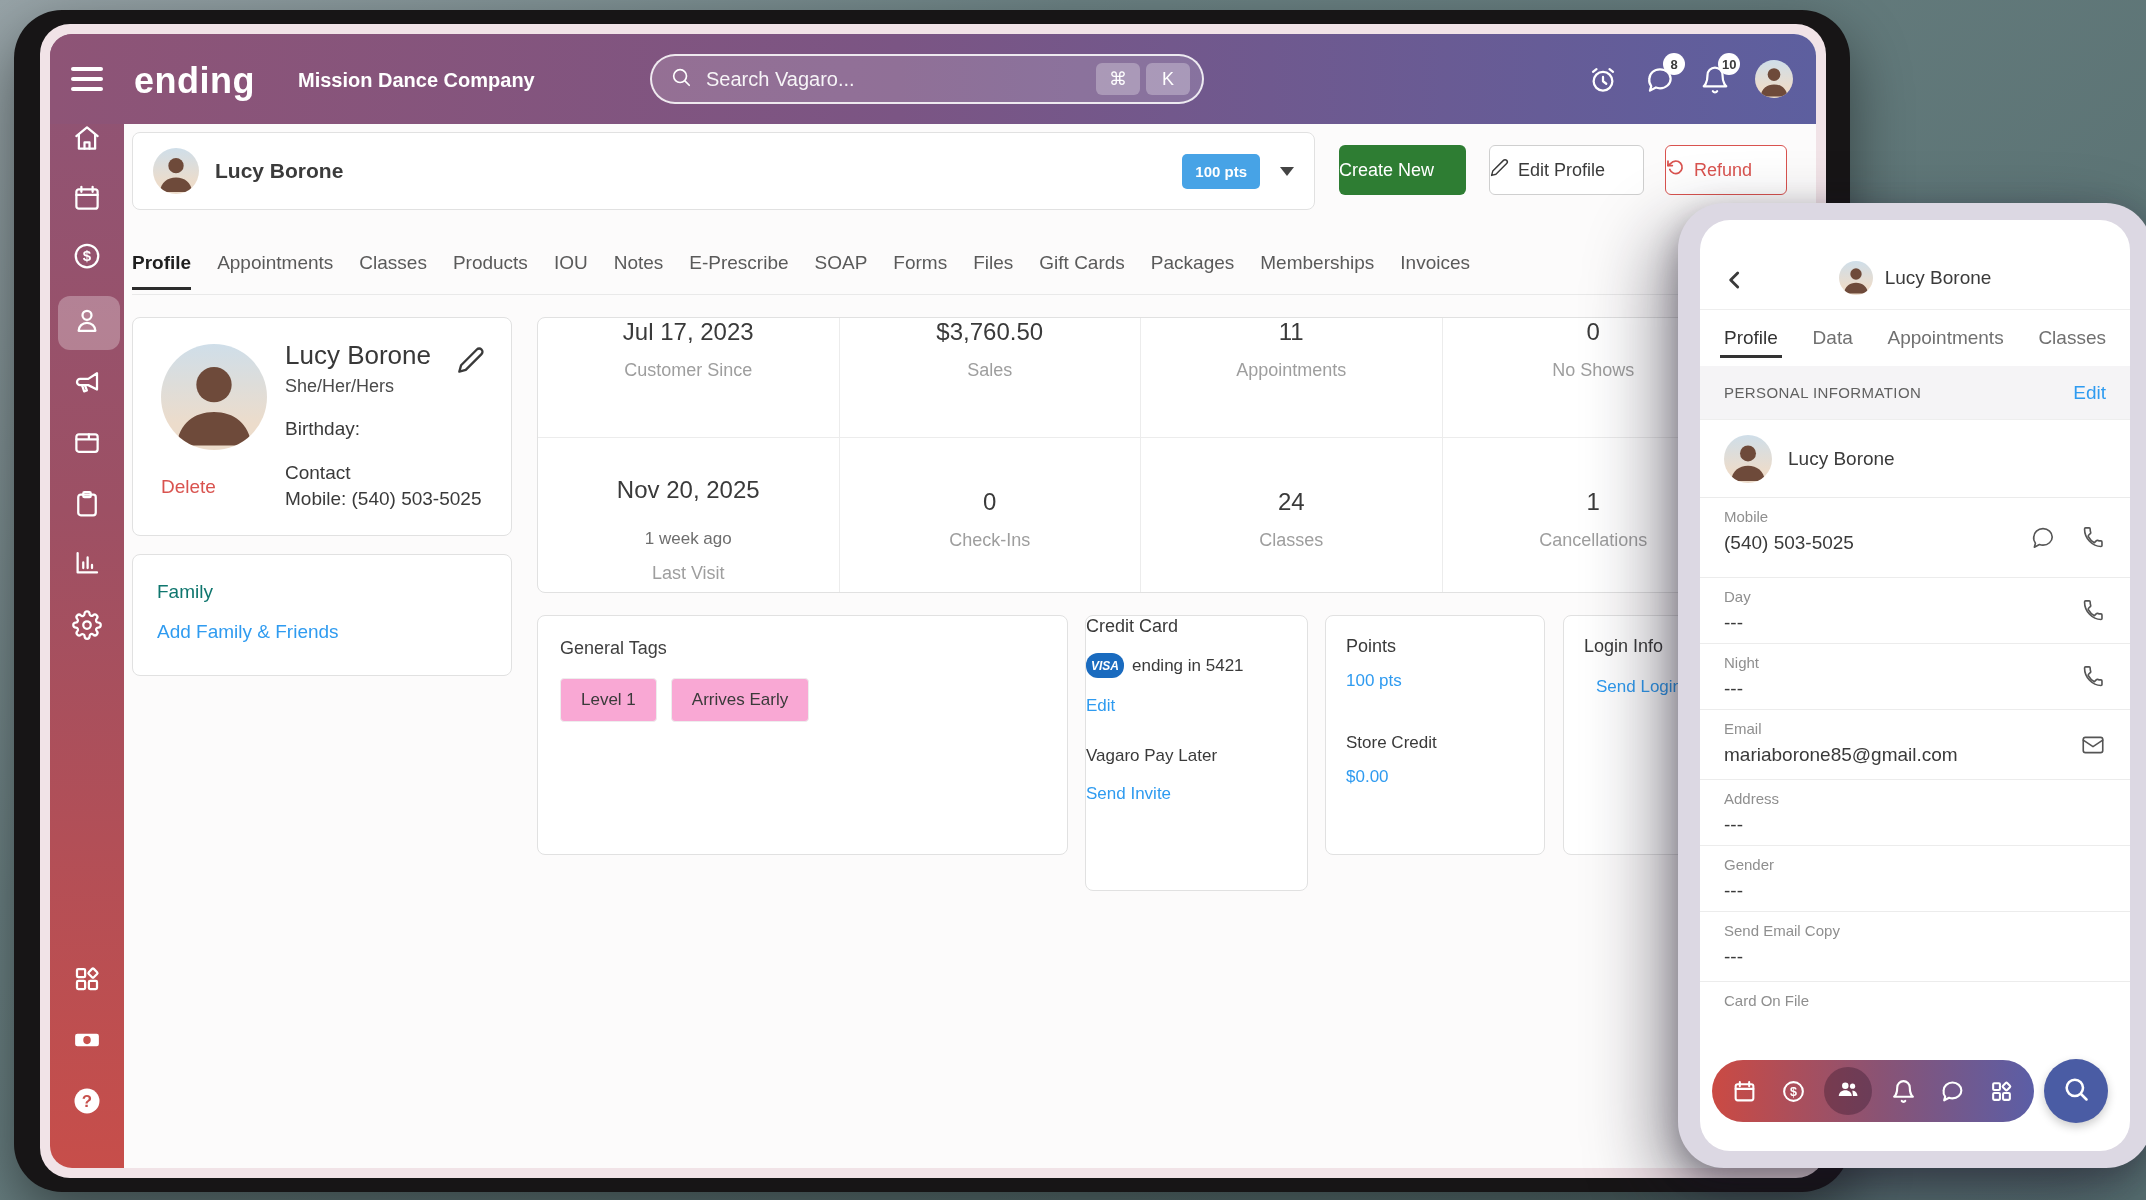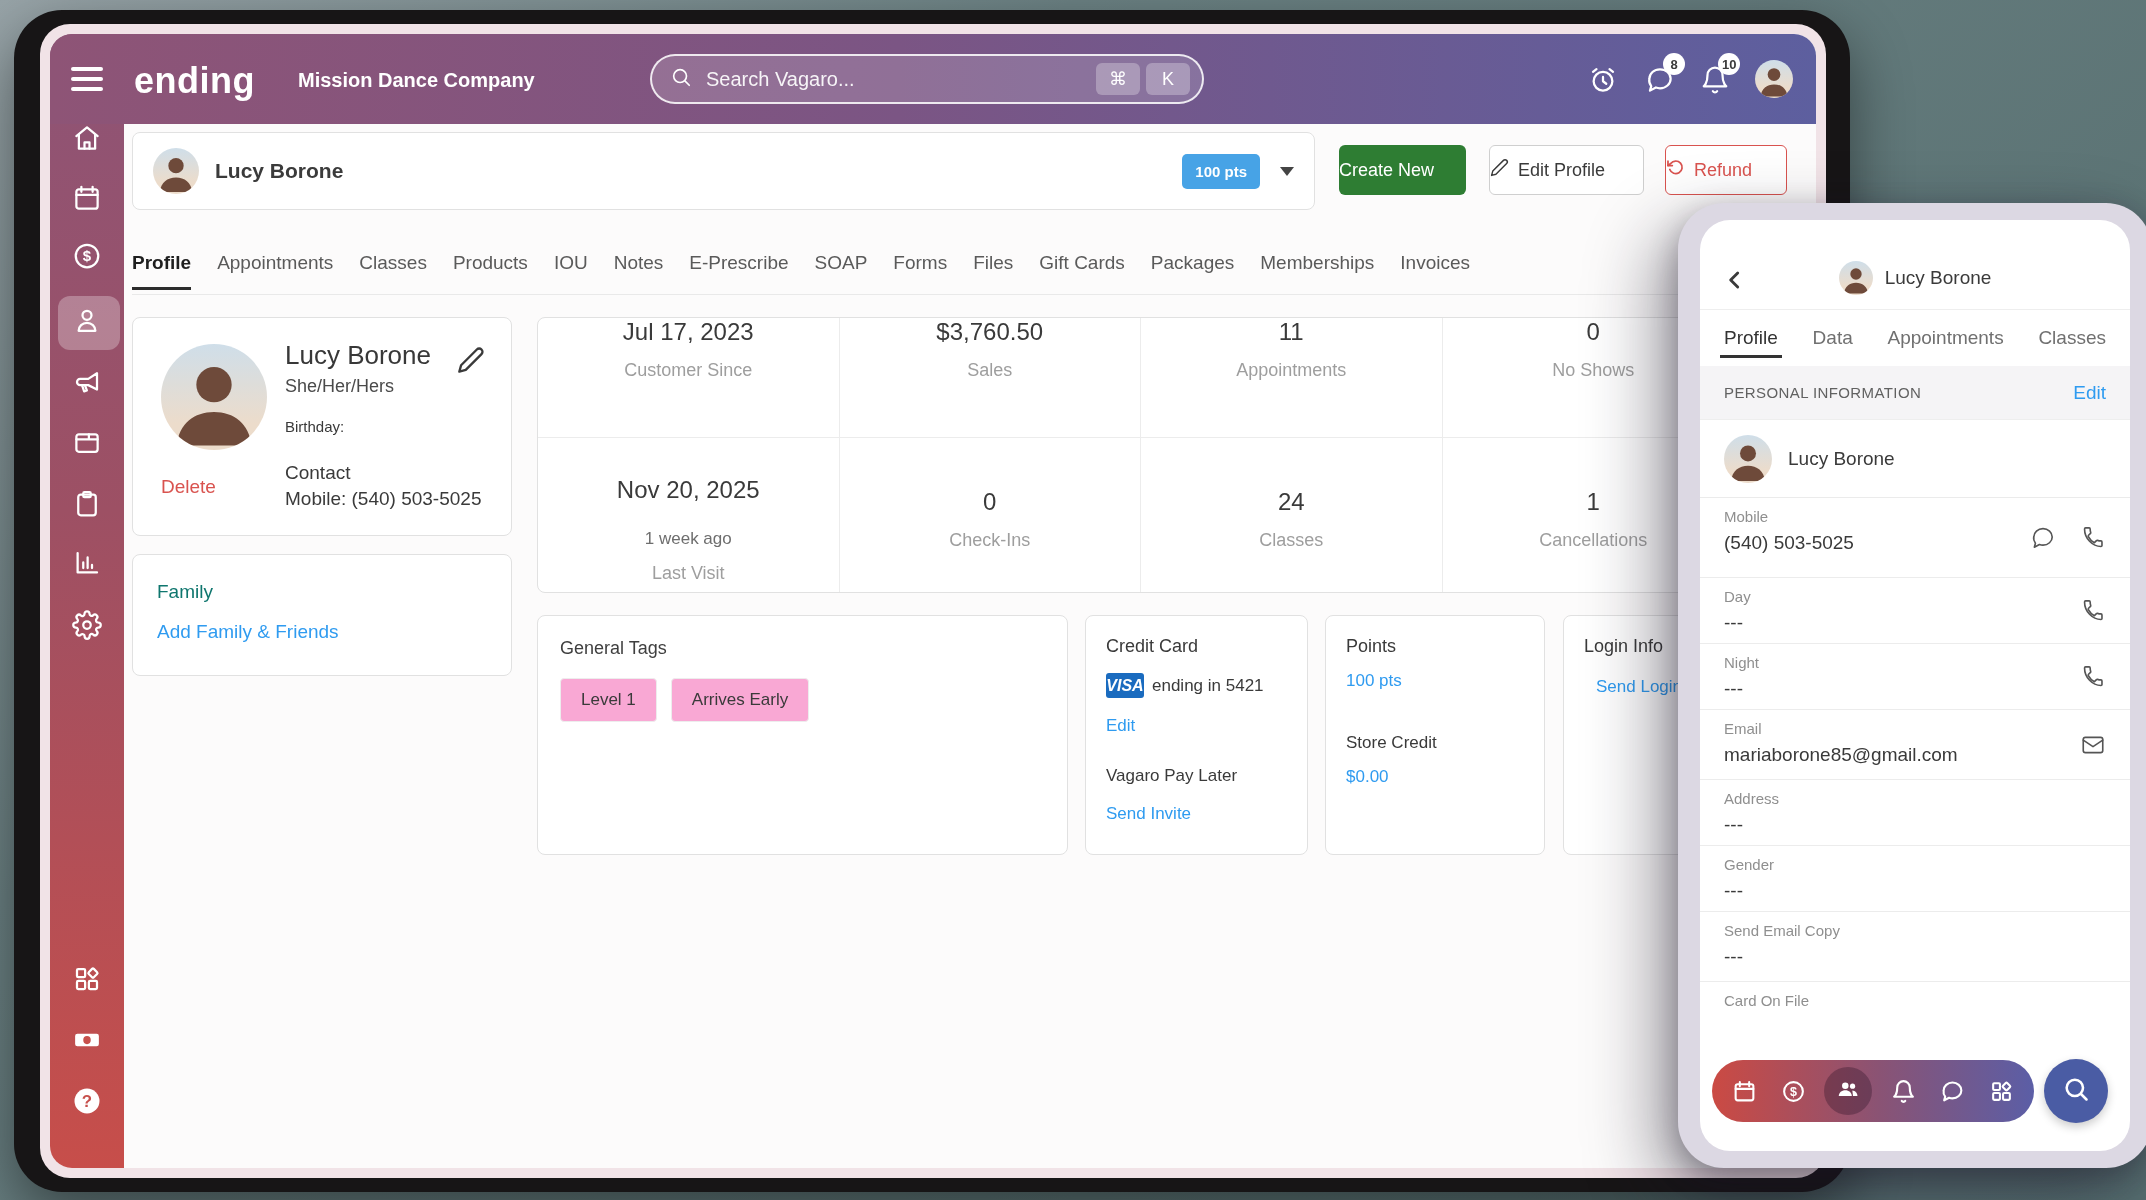--- a/index.html
+++ b/index.html
@@ -50,45 +50,45 @@
   .tab.active{color:#1f1f1f;font-weight:700}
   .tab.active::after{content:"";position:absolute;left:0;right:0;bottom:0;height:3px;background:#2c2c2c}
   .tabs-line{left:82px;top:260px;right:0;height:1px;background:#e9e9e9}
   
   .prof-card{left:82px;top:283px;width:380px;height:219px}
   .prof-photo{left:28px;top:26px;width:106px;height:106px}
   .prof-del{left:28px;top:158px;width:106px;text-align:left;color:#d9534f;font-size:19px;cursor:pointer}
   .prof-name{left:152px;top:22px;font-size:26px;color:#383838}
   .prof-pro{left:152px;top:58px;font-size:18px;color:#4a4a4a}
   .prof-pencil{left:324px;top:28px;width:28px;height:28px;color:#3a3a3a;cursor:pointer}
-  .prof-bday{left:152px;top:100px;font-size:15px;color:#3a3a3a}
+  .prof-bday{left:152px;top:100px;font-size:19px;color:#3a3a3a}
   .prof-contact{left:152px;top:144px;font-size:19px;color:#3a3a3a}
   .prof-mobile{left:152px;top:170px;font-size:19px;color:#3a3a3a}
   .fam-card{left:82px;top:520px;width:380px;height:122px}
   .fam-title{left:24px;top:26px;font-size:19px;color:#0f766e}
   .fam-link{left:24px;top:66px;font-size:19px;color:#2f9bf0;cursor:pointer}
   
   .stats{left:487px;top:283px;width:1208px;height:276px;display:grid;grid-template-columns:repeat(4,1fr);grid-template-rows:120px 156px;overflow:hidden}
   .stat{border-right:1px solid #ececec;border-bottom:1px solid #ececec;display:flex;flex-direction:column;align-items:center;text-align:center}
   .stat:nth-child(4n){border-right:none}
   .stat:nth-child(n+5){border-bottom:none}
   .stat .v{font-size:24px;color:#3a3a3a;}
   .stat.r2 .v{margin-top:50px}
   .stat.tall .v{margin-top:38px}
   .stat .s{font-size:17px;color:#6e6e6e;margin-top:25px}
   .stat .l{font-size:18px;color:#9e9e9e;margin-top:14px}
   
   .tags-card{left:487px;top:581px;width:531px;height:240px}
   .tags-title{left:22px;top:22px;font-size:18px;color:#3f3f3f}
   .chips{left:22px;top:62px;display:flex;gap:14px}
   .chip{height:42px;display:flex;align-items:center;padding:0 20px;background:#f9a8d4;border:1px solid #ededed;border-radius:4px;font-size:17px;color:#3a3a3a}
-  .cc-card{left:1035px;top:581px;width:223px;height:240px;padding:20px;box-sizing:border-box}
+  .cc-card{left:1035px;top:581px;width:223px;height:276px;box-sizing:border-box}
   .cc-title{font-size:18px;color:#3a3a3a}
   .cc-row{display:flex;align-items:center;gap:8px;margin-top:16px}
-  .visa{width:38px;height:25px;border-radius:3px;background:#1a6bbf;color:#fff;font-style:italic;font-weight:700;font-size:16px;display:flex;align-items:center;justify-content:center}
+  .visa{width:38px;height:25px;border-radius:12px;background:#1a6bbf;color:#fff;font-style:italic;font-weight:700;font-size:12px;display:flex;align-items:center;justify-content:center}
   .cc-ending{font-size:17px;color:#3a3a3a}
   .link{color:#2f9bf0;cursor:pointer}
   .cc-edit{font-size:17px;margin-top:18px}
   .cc-pl{font-size:17px;color:#3a3a3a;margin-top:30px}
   .cc-si{font-size:17px;margin-top:18px}
   .pts-card{left:1275px;top:581px;width:220px;height:240px;padding:20px;box-sizing:border-box}
   .pts-title{font-size:18px;color:#3a3a3a}
   .pts-val{font-size:17px;margin-top:14px}
   .pts-sc{font-size:17px;color:#3a3a3a;margin-top:42px}
   .pts-scv{font-size:17px;margin-top:14px}

